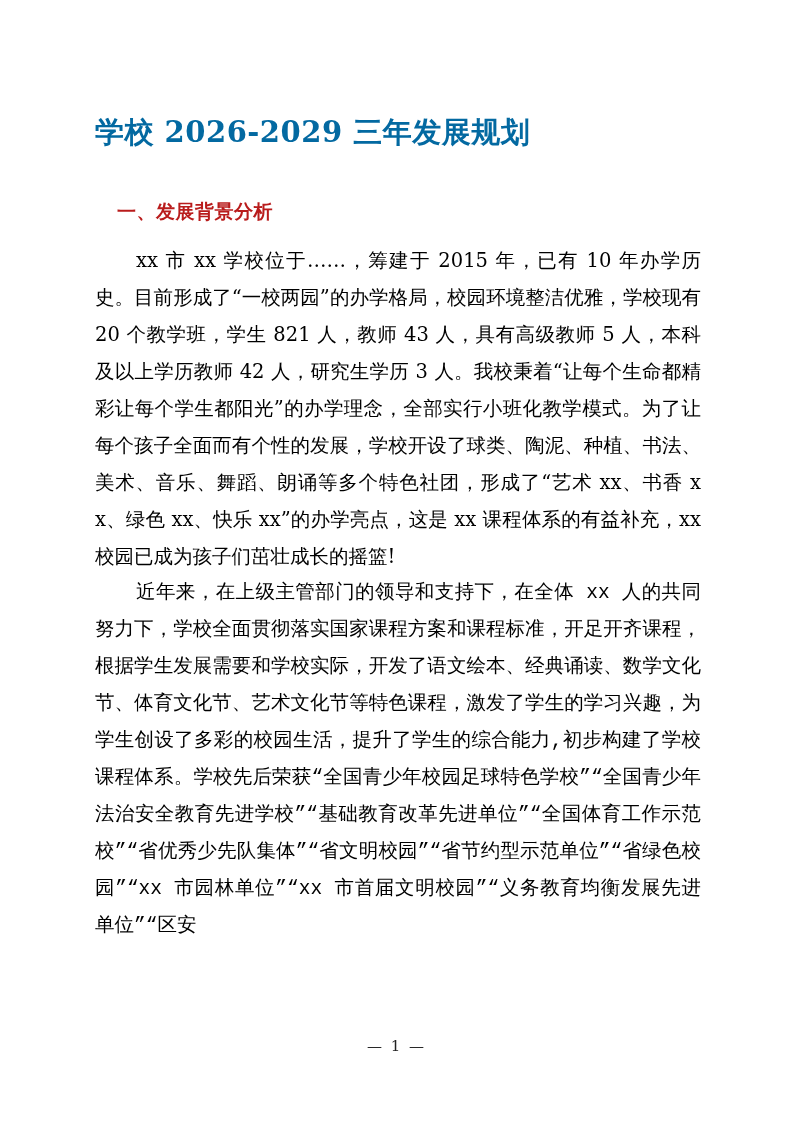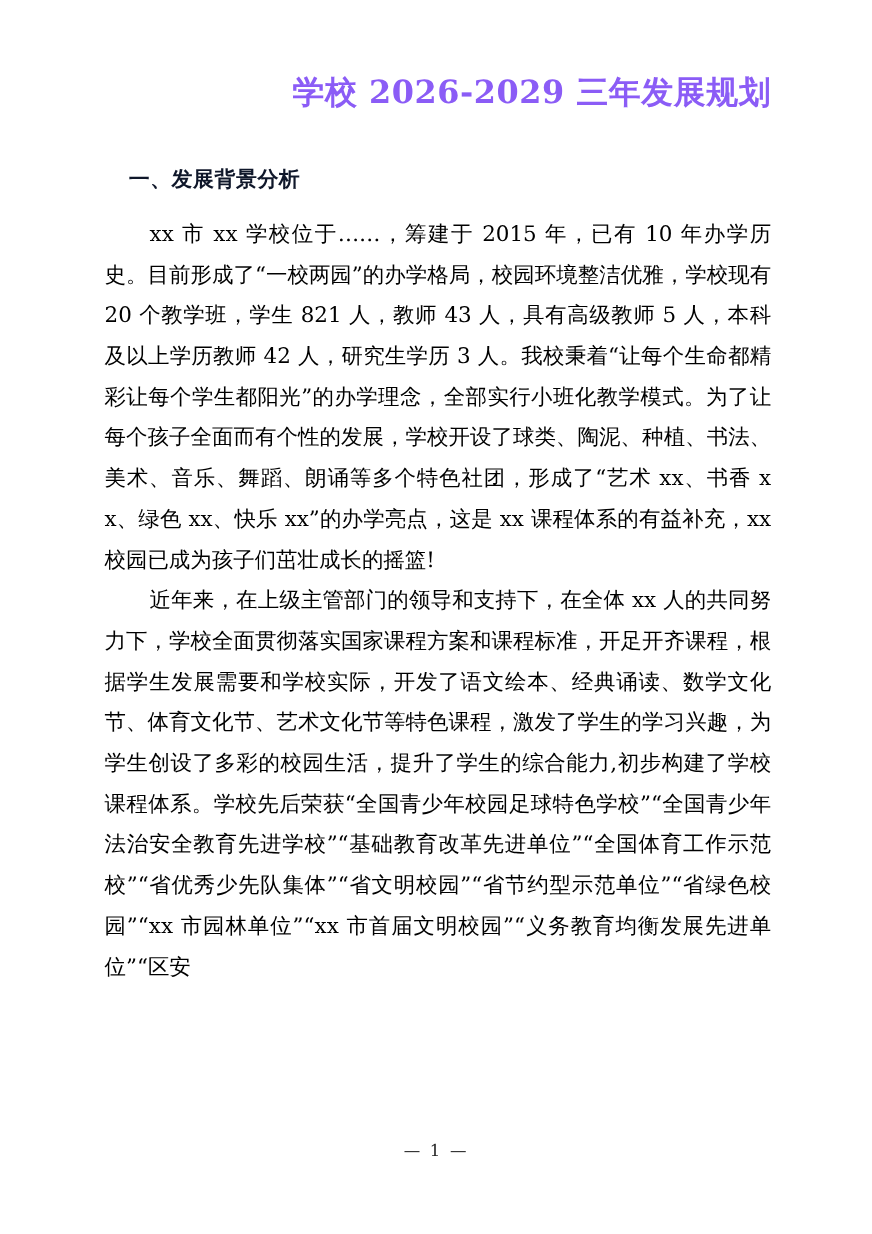--- a/index.html
+++ b/index.html
@@ -23,34 +23,34 @@
     left: 95px;
     top: 0;
     width: 606px;
   }
 
   .doc-title {
     font-family: "DejaVu Serif", "Liberation Serif", serif;
     font-weight: bold;
     font-size: 29px;
     line-height: 40px;
-    text-align: right;
-    color: #8b5cf6;
+    text-align: left;
+    color: #0369a1;
     letter-spacing: 0.5px;
     margin: 0;
-    padding-top: 64px;
+    padding-top: 112px;
     white-space: nowrap;
   }
 
   .h1 {
     font-family: "DejaVu Sans", "Liberation Sans", sans-serif;
     font-weight: bold;
     font-size: 19px;
     line-height: 26px;
-    color: #0f172a;
+    color: #b91c1c;
     margin: 0;
     padding-top: 46px;
     padding-left: 22px;
     letter-spacing: 0.5px;
   }
 
   .h2 {
     font-family: "DejaVu Serif", "Liberation Serif", serif;
     font-size: 19px;
     line-height: 26px;
@@ -73,20 +73,21 @@
     text-indent: 41px;
     word-break: break-all;
   }
 
   .para-first {
     padding-top: 18px;
   }
 
   .para-next {
     padding-top: 0px;
+    font-family: Liberation Mono, monospace;
   }
 
   .footer {
     position: absolute;
     left: 0;
     top: 1037px;
     width: 793px;
     text-align: center;
     font-family: "DejaVu Serif", "Liberation Serif", serif;
     font-size: 15px;

